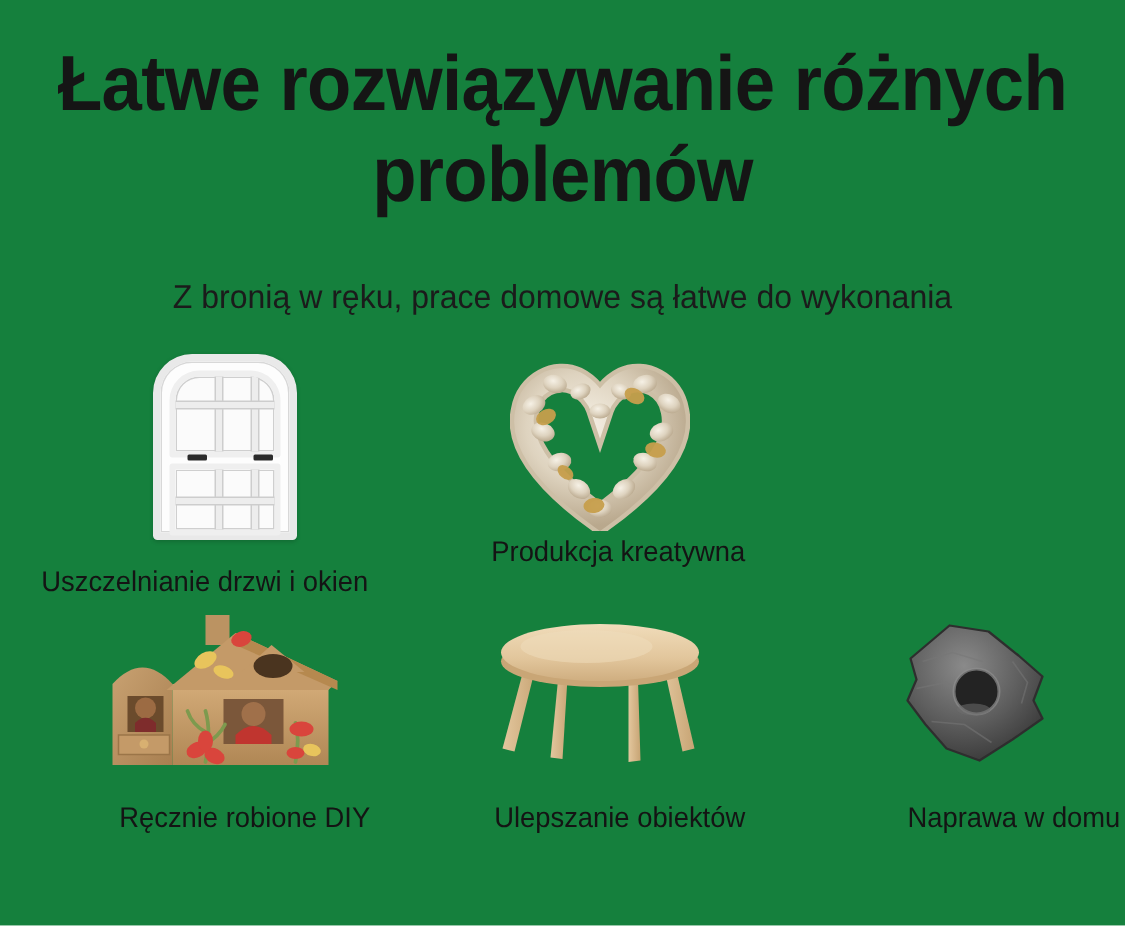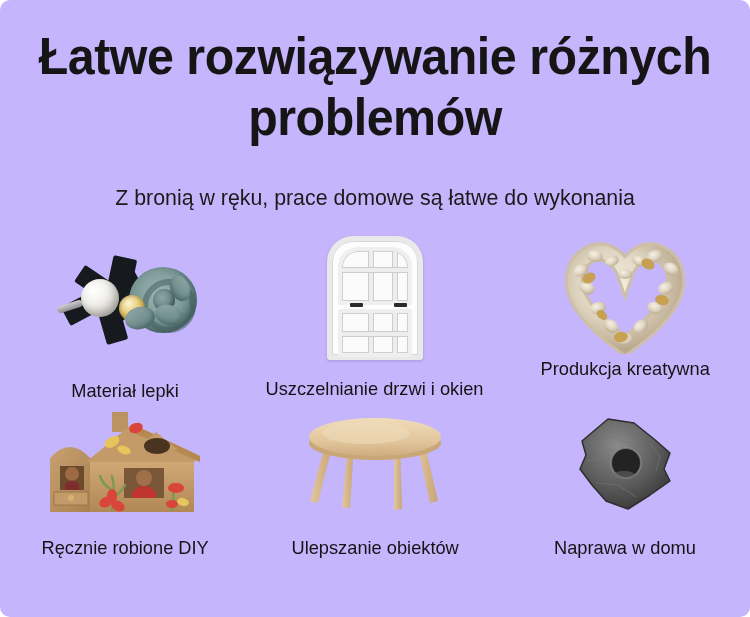--- a/index.html
+++ b/index.html
@@ -13,22 +13,21 @@
     overflow: hidden;
     font-family: "Liberation Sans", "DejaVu Sans", sans-serif;
     color: #131313;
     position: relative;
   }
 
   .page {
     width: 750px;
     height: 617px;
     position: relative;
-    background: #c4b5fd;
-    border-radius: 10px;
+    background: #15803d;
   }
 
   
   .title {
     position: absolute;
     left: 0;
     top: 26px;
     width: 750px;
     text-align: center;
     font-size: 52px;
@@ -58,21 +57,21 @@
     width: 750px;
   }
   .row {
     display: flex;
     width: 750px;
   }
   .cell {
     width: 250px;
     display: flex;
     flex-direction: column;
-    align-items: center;
+    align-items: flex-end;
   }
   .art {
     width: 200px;
     height: 130px;
     position: relative;
     display: flex;
     align-items: center;
     justify-content: center;
   }
   .caption {
@@ -204,38 +203,20 @@
 
 <div class="page">
 
   <div class="title">Łatwe rozwiązywanie różnych problemów</div>
   <div class="subtitle">Z bronią w ręku, prace domowe są łatwe do wykonania</div>
 
   <div class="grid">
 
     <div class="row row1">
 
-      <div class="cell cell-sticky">
-        <div class="art">
-          <div class="brooch">
-            <div class="rib a"></div>
-            <div class="rib b"></div>
-            <div class="rib c"></div>
-            <div class="rib d"></div>
-            <div class="clip"></div>
-            <div class="pearl"></div>
-            <div class="gem"></div>
-            <div class="rose"></div>
-            <div class="petal p1"></div>
-            <div class="petal p2"></div>
-            <div class="petal p3"></div>
-          </div>
-        </div>
-        <div class="caption">Materiał lepki</div>
-      </div>
 
       <div class="cell cell-window">
         <div class="art">
           <div class="window">
             <div class="sash top">
               <div class="mull-v" style="left:27px;"></div>
               <div class="mull-v" style="left:51px;"></div>
               <div class="mull-h" style="top:17px;"></div>
             </div>
             <div class="latch" style="left:18px; top:62px;"></div>

